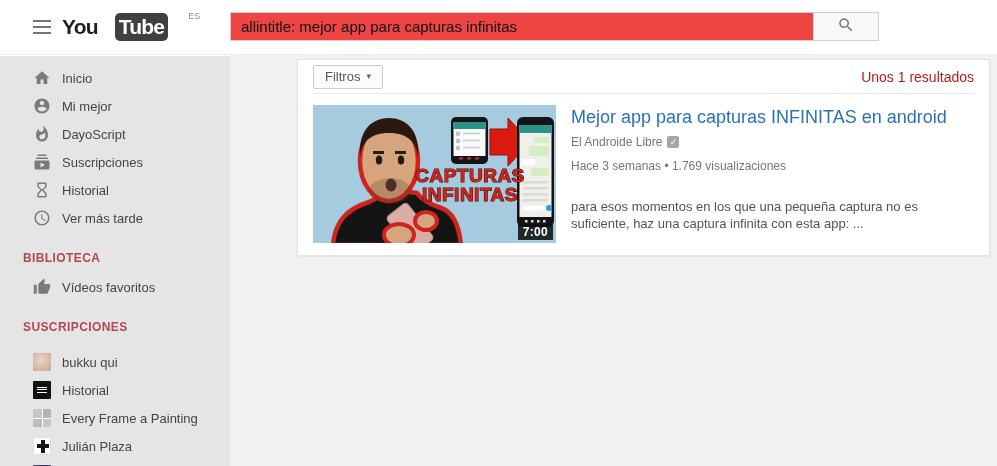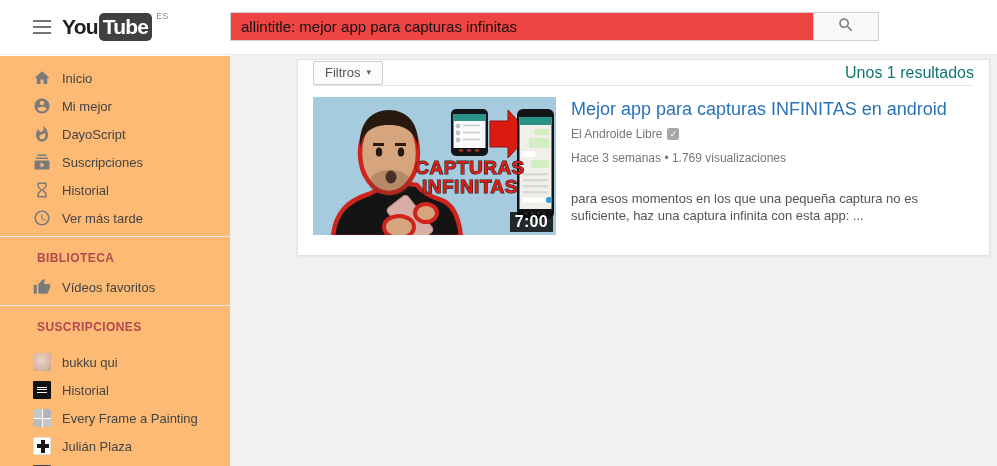--- a/index.html
+++ b/index.html
@@ -12,21 +12,21 @@
   
   .top-bar {
     position:absolute; top:0; left:0; width:997px; height:55px;
     background:#fff; border-bottom:1px solid #ececec; z-index:5;
   }
   .hamburger {
     position:absolute; left:33px; top:20px; width:18px; height:14px;
     cursor:pointer; display:flex; flex-direction:column; justify-content:space-between;
   }
   .hamburger i { display:block; height:2px; background:#757575; }
-  .logo { position:absolute; left:62px; top:13px; display:flex; align-items:flex-start; cursor:pointer; }
+  .logo { position:absolute; left:62px; top:13px; display:flex; align-items:flex-start; cursor:pointer;gap:16px; }
   .logo-you {
     font-size:21px; font-weight:bold; color:#1f1f1f; letter-spacing:-0.8px; line-height:28px;
   }
   .logo-tube {
     margin-left:1px; background:#404040; color:#fff; font-size:21px; font-weight:bold;
     letter-spacing:-0.8px; border-radius:5px; padding:0 4px; line-height:28px; height:28px;
   }
   .logo-region { font-size:9px; color:#8c8c8c; margin-left:4px; margin-top:-2px; }
   .search-area { position:absolute; left:230px; top:12px; display:flex; }
   .search-input {
@@ -34,31 +34,31 @@
     font-family:"Liberation Sans", sans-serif; font-size:15px; color:#111;
     padding:0 10px; outline:none;
   }
   .search-button {
     width:66px; height:29px; border:1px solid #cfcfcf; background:#f8f8f8;
     display:flex; align-items:center; justify-content:center; cursor:pointer;
   }
 
   
   .sidebar {
-    position:absolute; left:0; top:56px; width:266px; height:410px; background:#fdba74;
+    position:absolute; left:0; top:56px; width:266px; height:410px; background:#e5e5e5;
   }
   .side-item {
     height:28px; display:flex; align-items:center; padding-left:33px; cursor:pointer;
   }
   .sicon { width:18px; height:18px; margin-right:11px; flex:0 0 18px; }
   .sicon svg { width:18px; height:18px; fill:#7a7a7a; display:block; }
   .slabel { font-size:13px; color:#444; white-space:nowrap; }
   .side-divider { border-top:1px solid #e8e8e8; margin:4px 0; }
   .side-header {
-    padding:10px 0 8px 37px; font-size:12px; font-weight:bold; letter-spacing:0.4px;
+    padding:10px 0 8px 23px; font-size:12px; font-weight:bold; letter-spacing:0.4px;
     color:#b2494f;
   }
   .chan-avatar {
     width:18px; height:18px; margin-right:11px; flex:0 0 18px; border-radius:1px;
     overflow:hidden; position:relative;
   }
   .av-bukku { background:radial-gradient(circle at 45% 40%, #e9d6c9 0%, #d9bba9 55%, #c5a291 100%); }
   .av-dayo { background:#111; display:flex; align-items:center; justify-content:center; }
   .av-dayo i { display:block; width:10px; height:6px;
     background:repeating-linear-gradient(#fff 0 1px, #111 1px 2.5px); }
@@ -76,36 +76,36 @@
   
   .content {
     position:absolute; left:230px; top:55px; width:767px; height:411px; background:#f1f1f1;
   }
   .results-card {
     position:absolute; left:67px; top:4px; width:693px; min-height:197px;
     background:#fff; border:1px solid #e3e3e3; box-shadow:0 1px 2px rgba(0,0,0,0.06);
     padding:0 15px;
   }
   .filter-row {
-    height:26px; display:flex; align-items:center; justify-content:space-between;
+    height:34px; display:flex; align-items:center; justify-content:space-between;
     border-bottom:1px solid #e7e7e7;
   }
   .filters-btn {
     height:24px; padding:0 11px; background:#fcfcfc; border:1px solid #ccc; border-radius:2px;
     font-size:13px; color:#555; display:flex; align-items:center; gap:6px; cursor:pointer;
     font-family:"Liberation Sans", sans-serif;
   }
   .caret { font-size:9px; color:#666; line-height:1; }
-  .result-count { font-size:16px; color:#0f766e; }
+  .result-count { font-size:14px; color:#b91c1c; }
   .video-row { display:flex; padding:11px 0 10px 0; }
   .thumb-wrap { position:relative; width:243px; height:138px; flex:0 0 243px; cursor:pointer; }
   .thumb-wrap svg { display:block; width:243px; height:138px; }
   .duration-badge {
     position:absolute; right:3px; bottom:3px; background:rgba(12,12,12,0.85); color:#fff;
-    font-size:16px; font-weight:bold; padding:1px 5px; letter-spacing:0.3px;
+    font-size:12px; font-weight:bold; padding:1px 5px; letter-spacing:0.3px;
   }
   .video-info { margin-left:15px; padding-top:0; }
   .video-title {
     font-size:18px; color:#2a72b8; font-weight:normal; line-height:24px; cursor:pointer;
     white-space:nowrap;
   }
   .channel-line { margin-top:6px; display:flex; align-items:center; gap:5px; }
   .channel-name { font-size:12px; color:#767676; cursor:pointer; }
   .verified-badge {
     width:12px; height:12px; background:#a7a7a7; border-radius:2px; color:#fff;

